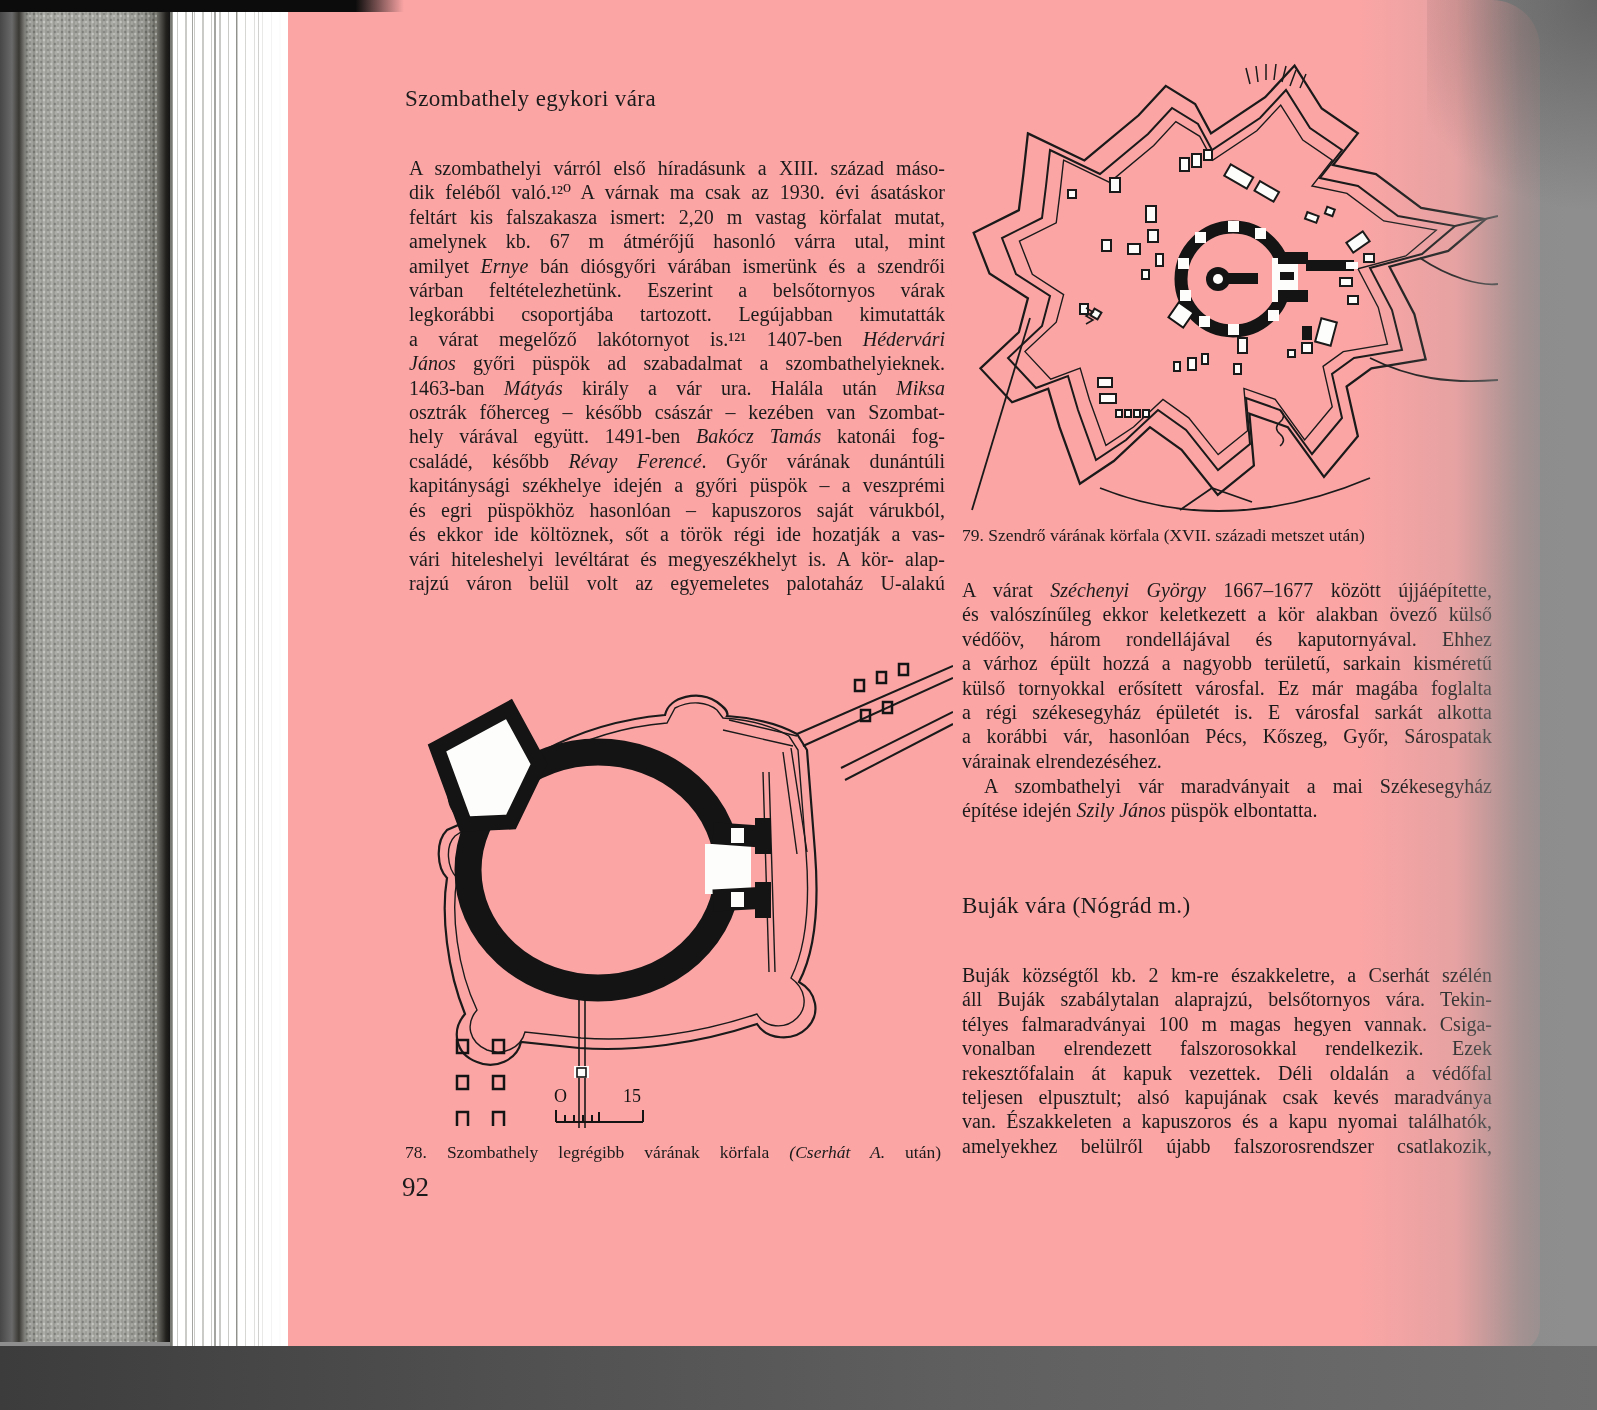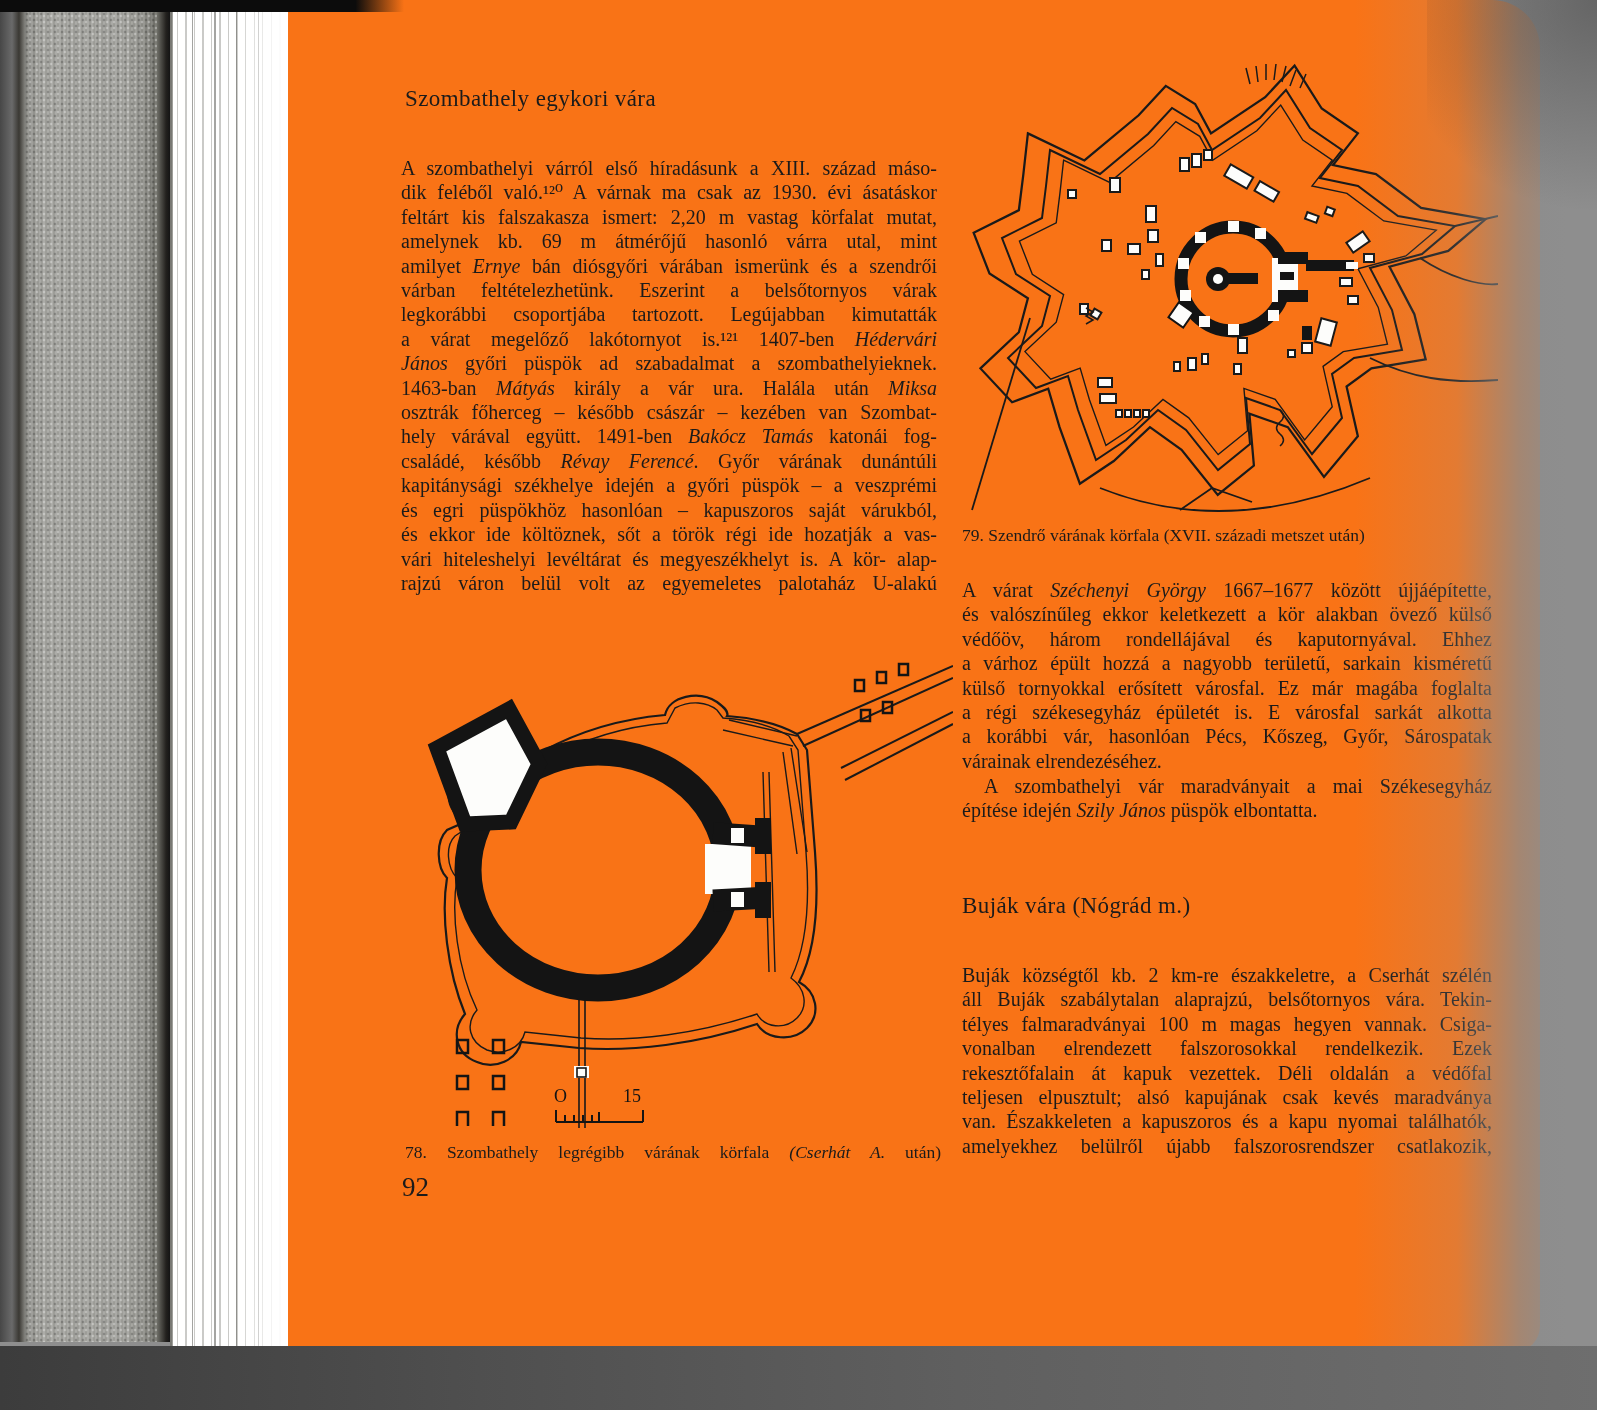--- a/index.html
+++ b/index.html
@@ -43,21 +43,21 @@
     background-color:#ffffff;
     background-image:
       linear-gradient(90deg,rgba(255,255,255,0) 55%,#ffffff 95%),
       repeating-linear-gradient(90deg,rgba(90,90,85,.55) 0 1.5px,transparent 1.5px 22px),
       repeating-linear-gradient(90deg,transparent 0 7px,rgba(150,150,145,.5) 7px 8.5px),
       linear-gradient(90deg,#9f9f9a 0 3px,transparent 3px);
   }
   
   .page{
     position:absolute;left:288px;top:0;width:1252px;height:1352px;z-index:3;
-    background:#f97316;
+    background:#fca5a5;
     border-top-right-radius:48px;border-bottom-right-radius:26px;
   }
   .fold-shadow{
     position:absolute;left:1355px;top:0;width:242px;height:1352px;z-index:5;
     background:linear-gradient(90deg,
       rgba(142,142,142,0) 0%,
       rgba(150,150,150,.22) 42%,
       rgba(140,140,140,.78) 68%,
       #8e8e8e 88%);
     pointer-events:none;
@@ -82,25 +82,25 @@
 <div class="cover">
   <div class="cover-texture"></div>
 </div>
 <div class="page-edges"></div>
 <div class="top-bar"></div>
 
 <div class="page">
 
   <div class="abs heading" style="left:117px;top:86px;">Szombathely egykori vára</div>
 
-  <div class="abs body-text" style="left:113px;top:156px;width:536px;">
+  <div class="abs body-text" style="left:121px;top:156px;width:536px;">
       <div class="tline">A szombathelyi várról első híradásunk a XIII. század máso-</div>
       <div class="tline">dik feléből való.¹²⁰ A várnak ma csak az 1930. évi ásatáskor</div>
       <div class="tline">feltárt kis falszakasza ismert: 2,20 m vastag körfalat mutat,</div>
-      <div class="tline">amelynek kb. 69 m átmérőjű hasonló várra utal, mint</div>
+      <div class="tline">amelynek kb. 67 m átmérőjű hasonló várra utal, mint</div>
       <div class="tline">amilyet <i>Ernye</i> bán diósgyőri várában ismerünk és a szendrői</div>
       <div class="tline">várban feltételezhetünk. Eszerint a belsőtornyos várak</div>
       <div class="tline">legkorábbi csoportjába tartozott. Legújabban kimutatták</div>
       <div class="tline">a várat megelőző lakótornyot is.¹²¹ 1407-ben <i>Hédervári</i></div>
       <div class="tline"><i>János</i> győri püspök ad szabadalmat a szombathelyieknek.</div>
       <div class="tline">1463-ban <i>Mátyás</i> király a vár ura. Halála után <i>Miksa</i></div>
       <div class="tline">osztrák főherceg – később császár – kezében van Szombat-</div>
       <div class="tline">hely várával együtt. 1491-ben <i>Bakócz Tamás</i> katonái fog-</div>
       <div class="tline">családé, később <i>Révay Ferencé</i>. Győr várának dunántúli</div>
       <div class="tline">kapitánysági székhelye idején a győri püspök – a veszprémi</div>

